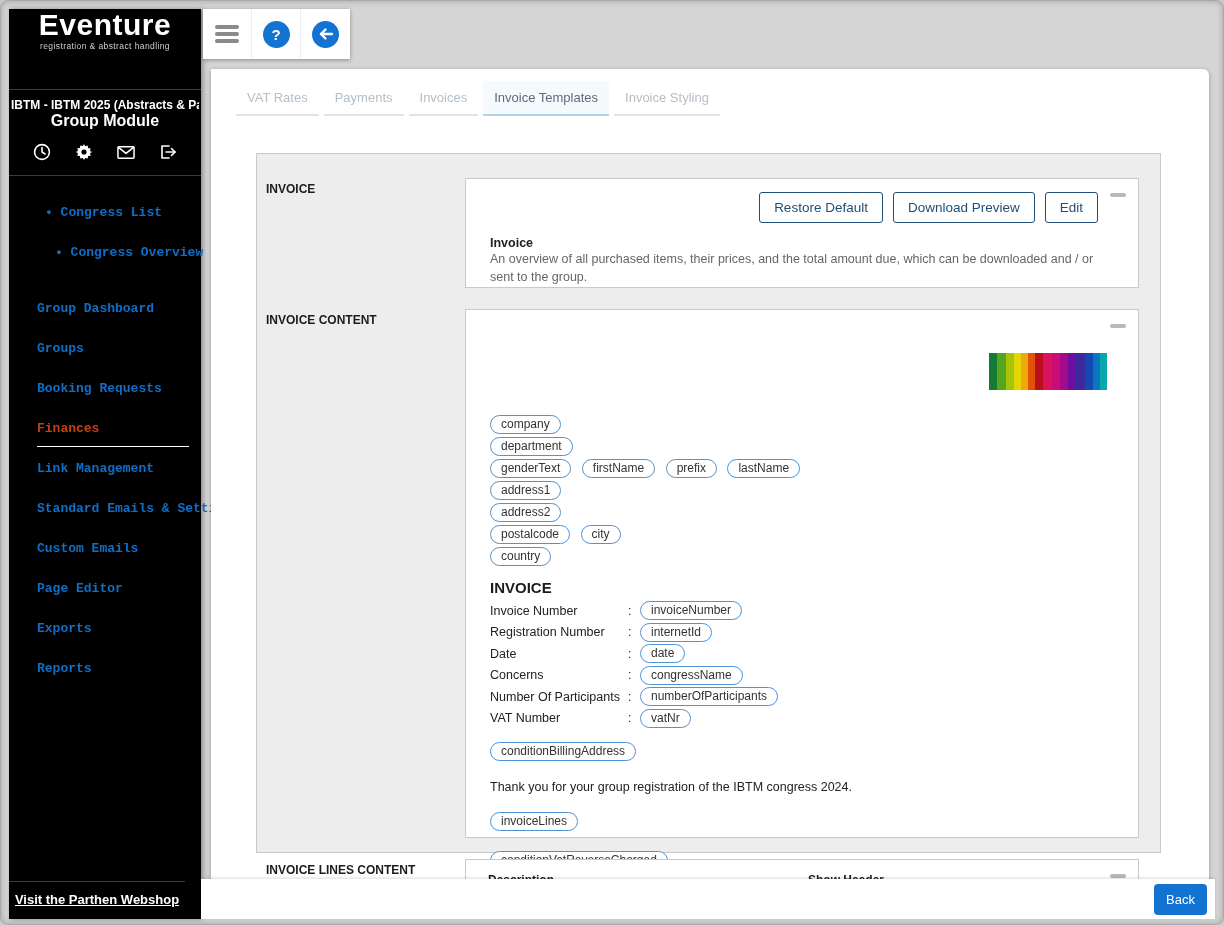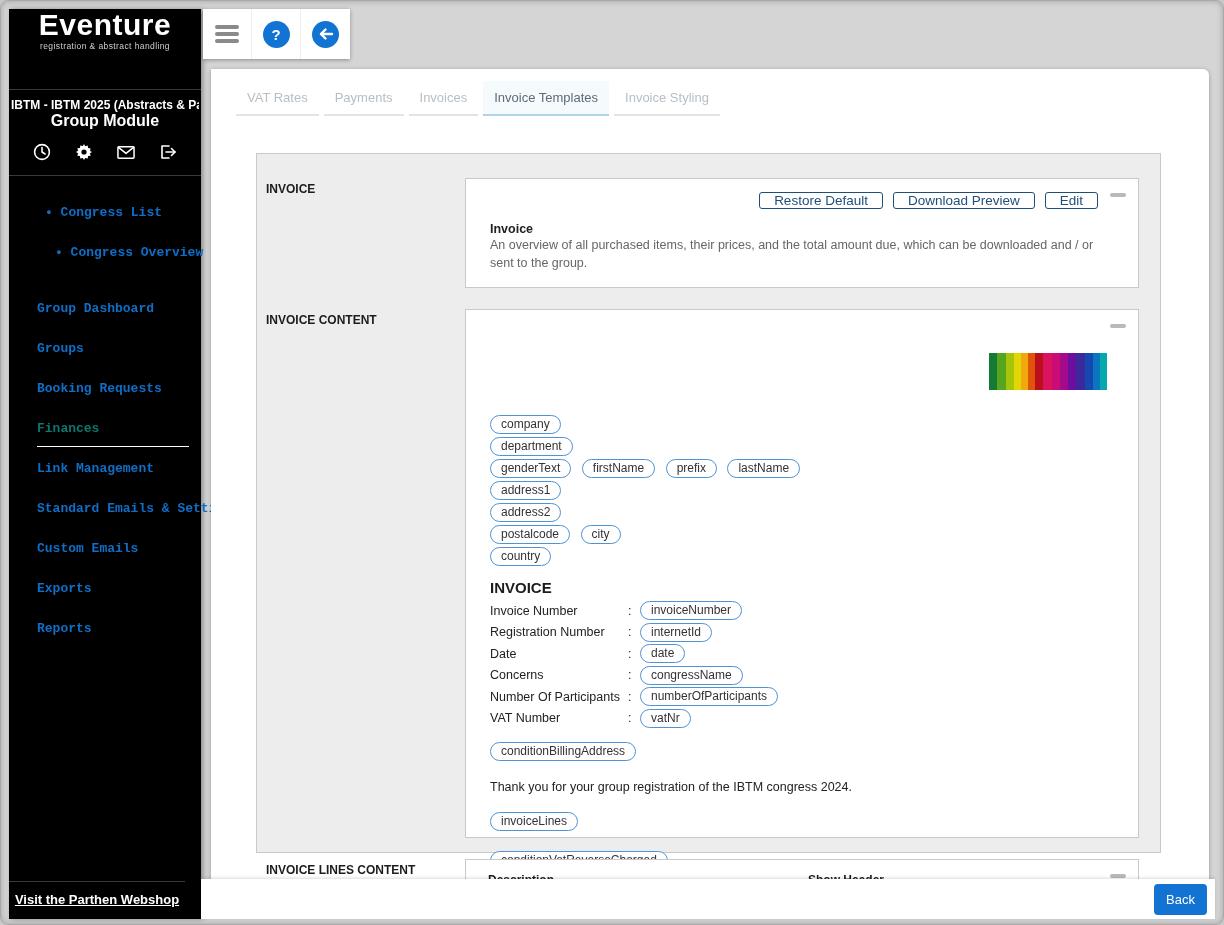--- a/index.html
+++ b/index.html
@@ -16,21 +16,21 @@
   .congress-block { text-align:center; padding:7px 2px 4px; }
   .congress-title { font-size:12px; font-weight:700; line-height:16px; white-space:nowrap; overflow:hidden; }
   .module-title { font-size:16px; font-weight:700; line-height:16px; }
   .icon-row { display:flex; justify-content:center; gap:24px; padding:10px 0 14px; }
   .icon-row .sicon { width:18px; height:18px; display:flex; align-items:center; justify-content:center; cursor:pointer; }
   .menu { padding-top:16px; }
   .menu-item { position:relative; height:40px; display:flex; align-items:center; padding-left:28px; font-size:13px; font-weight:700; color:#0f6fc8; cursor:pointer; white-space:nowrap;font-family:Liberation Mono, monospace; }
   .menu-item.sub1 { padding-left:36px; }
   .menu-item.sub2 { padding-left:46px; }
   .menu-item.gap-after { margin-bottom:16px; }
-  .menu-item.active { color:#0f766e; }
+  .menu-item.active { color:#c2410c; }
   .menu-item.active::after { content:""; position:absolute; left:28px; width:152px; bottom:1px; border-bottom:1px solid #fff; }
   .side-footer { position:absolute; left:0; right:16px; bottom:0;text-decoration:underline; }
   .side-footer .side-divider { margin-bottom:0; }
   .webshop-link { text-align:center; font-size:13px; font-weight:700; color:#fff; padding:10px 0 12px; cursor:pointer; }
 
   
   .toolbar { position:absolute; left:202px; top:8px; height:50px; display:flex; background:#fff; box-shadow:0 1px 4px rgba(0,0,0,.35); }
   .tool-cell { width:49px; display:flex; align-items:center; justify-content:center; border-right:1px solid #eee; cursor:pointer; }
   .tool-cell:last-child { border-right:none; }
   .hamburger { width:24px; }
@@ -45,21 +45,21 @@
 
   .panel { margin:37px 48px 0 45px; background:#ededed; border:1px solid #c9c9c9; padding:24px 0 0 9px; height:700px; }
   .section-row { display:flex; margin-bottom:21px; }
   .section-label { width:199px; padding:4px 8px 0 0; font-size:12px; font-weight:700; color:#1c1c1c; }
   .section-box { width:674px; background:#fff; border:1px solid #c9c9c9; position:relative; }
   .collapse-dash { position:absolute; top:14px; right:12px; width:16px; height:4px; background:#b9b9b9; border-radius:2px; cursor:pointer; }
 
   
   .box-invoice { height:110px; padding:13px 40px 0 24px; }
   .btn-row { display:flex; justify-content:flex-end; gap:10px; }
-  .outline-btn { background:#fff; border:1px solid #1f4e79; color:#1f4e79; font-size:13.5px; font-family:inherit; padding:0 14px; border-radius:3px; cursor:pointer; white-space:nowrap; }
+  .outline-btn { background:#fff; border:1px solid #1f4e79; color:#1f4e79; font-size:13.5px; font-family:inherit; padding:7px 14px; border-radius:3px; cursor:pointer; white-space:nowrap; }
   .item-title { font-size:12.5px; font-weight:700; color:#222; margin-top:13px; }
   .item-desc { font-size:12.5px; color:#666; line-height:1.45; max-width:625px; }
 
   
   .box-content { height:529px; }
   .rainbow { position:absolute; top:43px; right:31px; width:118px; height:37px;
     background:linear-gradient(90deg,
       #157a34 0 7%, #55a51e 7% 14%, #a8c40a 14% 21%, #e3d607 21% 27%, #f0a90c 27% 33%,
       #e05408 33% 39%, #bc0f1e 39% 46%, #d9135d 46% 53%, #c90d74 53% 60%, #a40b8c 60% 67%,
       #6d0f9e 67% 74%, #3b2a9b 74% 81%, #1548b0 81% 88%, #0b76c0 88% 94%, #07a8ad 94% 100%);
@@ -136,20 +136,21 @@
     <div class="menu">
       <div class="menu-item sub1">• Congress List</div>
       <div class="menu-item sub2 gap-after">• Congress Overview</div>
       <div class="menu-item">Group Dashboard</div>
       <div class="menu-item">Groups</div>
       <div class="menu-item">Booking Requests</div>
       <div class="menu-item active">Finances</div>
       <div class="menu-item">Link Management</div>
       <div class="menu-item">Standard Emails &amp; Settings</div>
       <div class="menu-item">Custom Emails</div>
+      <div class="menu-item">Page Editor</div>
       <div class="menu-item">Exports</div>
       <div class="menu-item">Reports</div>
     </div>
 
     <div class="side-footer">
       <div class="side-divider"></div>
       <div class="webshop-link">Visit the Parthen Webshop</div>
     </div>
   </div>
 

